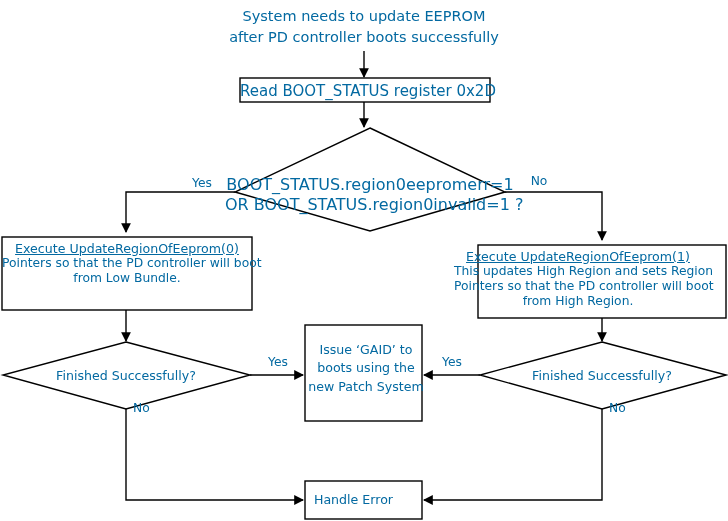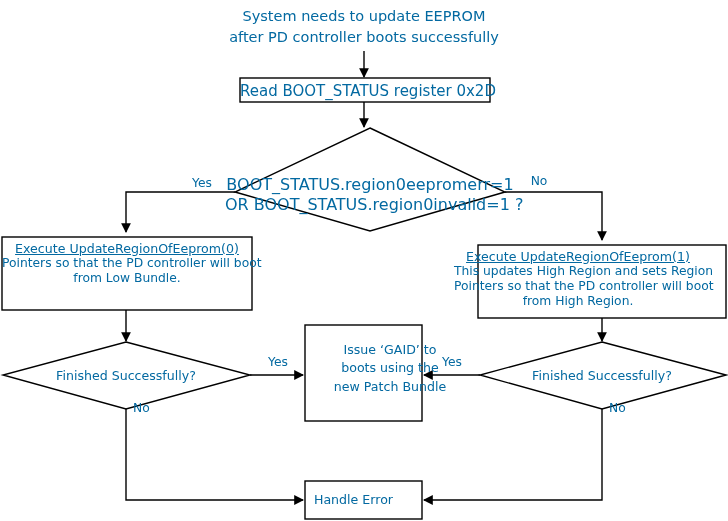--- a/index.html
+++ b/index.html
@@ -156,21 +156,21 @@
   <div class="node-text t-edge" style="left:256px; top:355px; width:44px;">Yes</div>
 
   <div class="node-text t-edge" style="left:133px; top:401px; width:40px; text-align:left;">No</div>
 
   <div class="node-text t-dec-small" style="left:502px; top:368px; width:200px;">Finished Successfully?</div>
 
   <div class="node-text t-edge" style="left:430px; top:355px; width:44px;">Yes</div>
 
   <div class="node-text t-edge" style="left:609px; top:401px; width:40px; text-align:left;">No</div>
 
-  <div class="node-text t-gaid" style="left:305px; top:341px; width:122px;margin-left:24px;">
+  <div class="node-text t-gaid" style="left:305px; top:341px; width:122px;">
     <div>Issue ‘GAID’ to</div>
     <div>boots using the</div>
-    <div>new Patch Bundle</div>
+    <div>new Patch System</div>
   </div>
 
   <div class="node-text t-handle" style="left:305px; top:492px; width:97px;">Handle Error</div>
 
 </div>
 
 </body></html>

